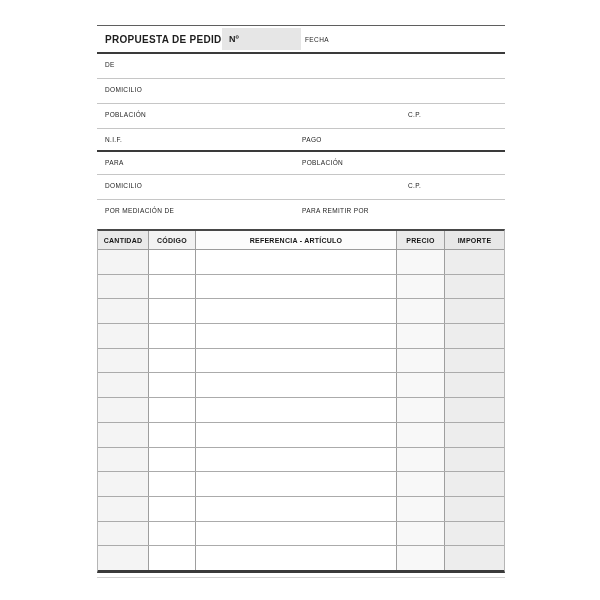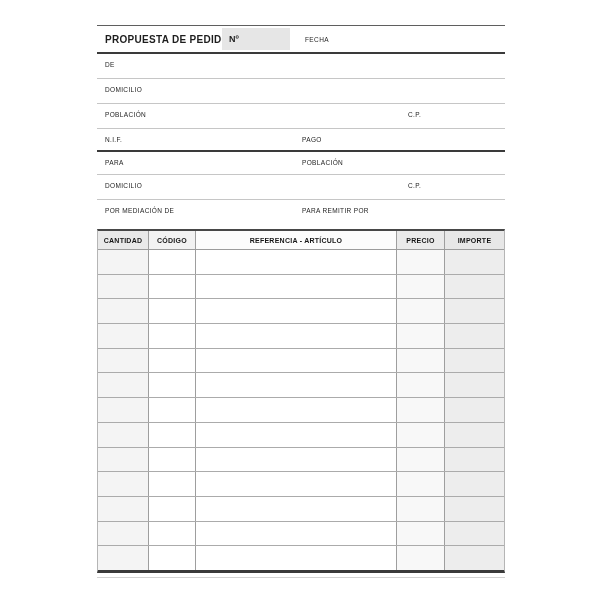--- a/index.html
+++ b/index.html
@@ -15,20 +15,21 @@
     border-top:1px solid #5f5f5f;
     border-bottom:2.5px solid var(--thick-rule,#3a3a3a);
   }
   .title{
     position:absolute;left:8px;top:50%;transform:translateY(-50%);
     font-size:10px;font-weight:bold;letter-spacing:.3px;white-space:nowrap;
   }
   .numbox{
     position:absolute;left:125px;top:2px;width:68px;height:22px;
     background:var(--shaded-box,#e6e6e6);
+    padding-left:11px;
   }
   .numlab{
     position:absolute;left:7px;top:50%;transform:translateY(-50%);
     font-size:9px;font-weight:bold;
   }
   .datelab{
     position:absolute;left:208px;top:50%;transform:translateY(-50%);
     font-size:6.5px;letter-spacing:.4px;color:#262626;
   }
 

